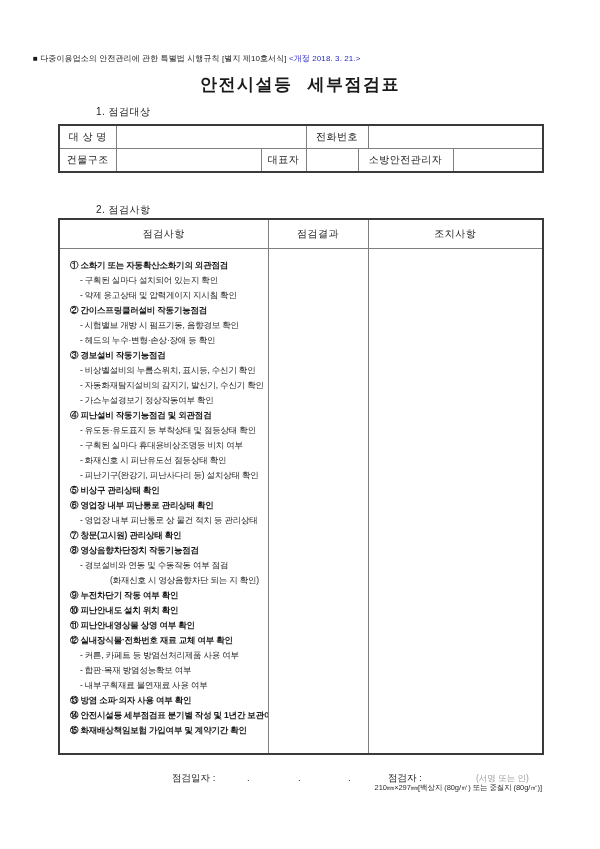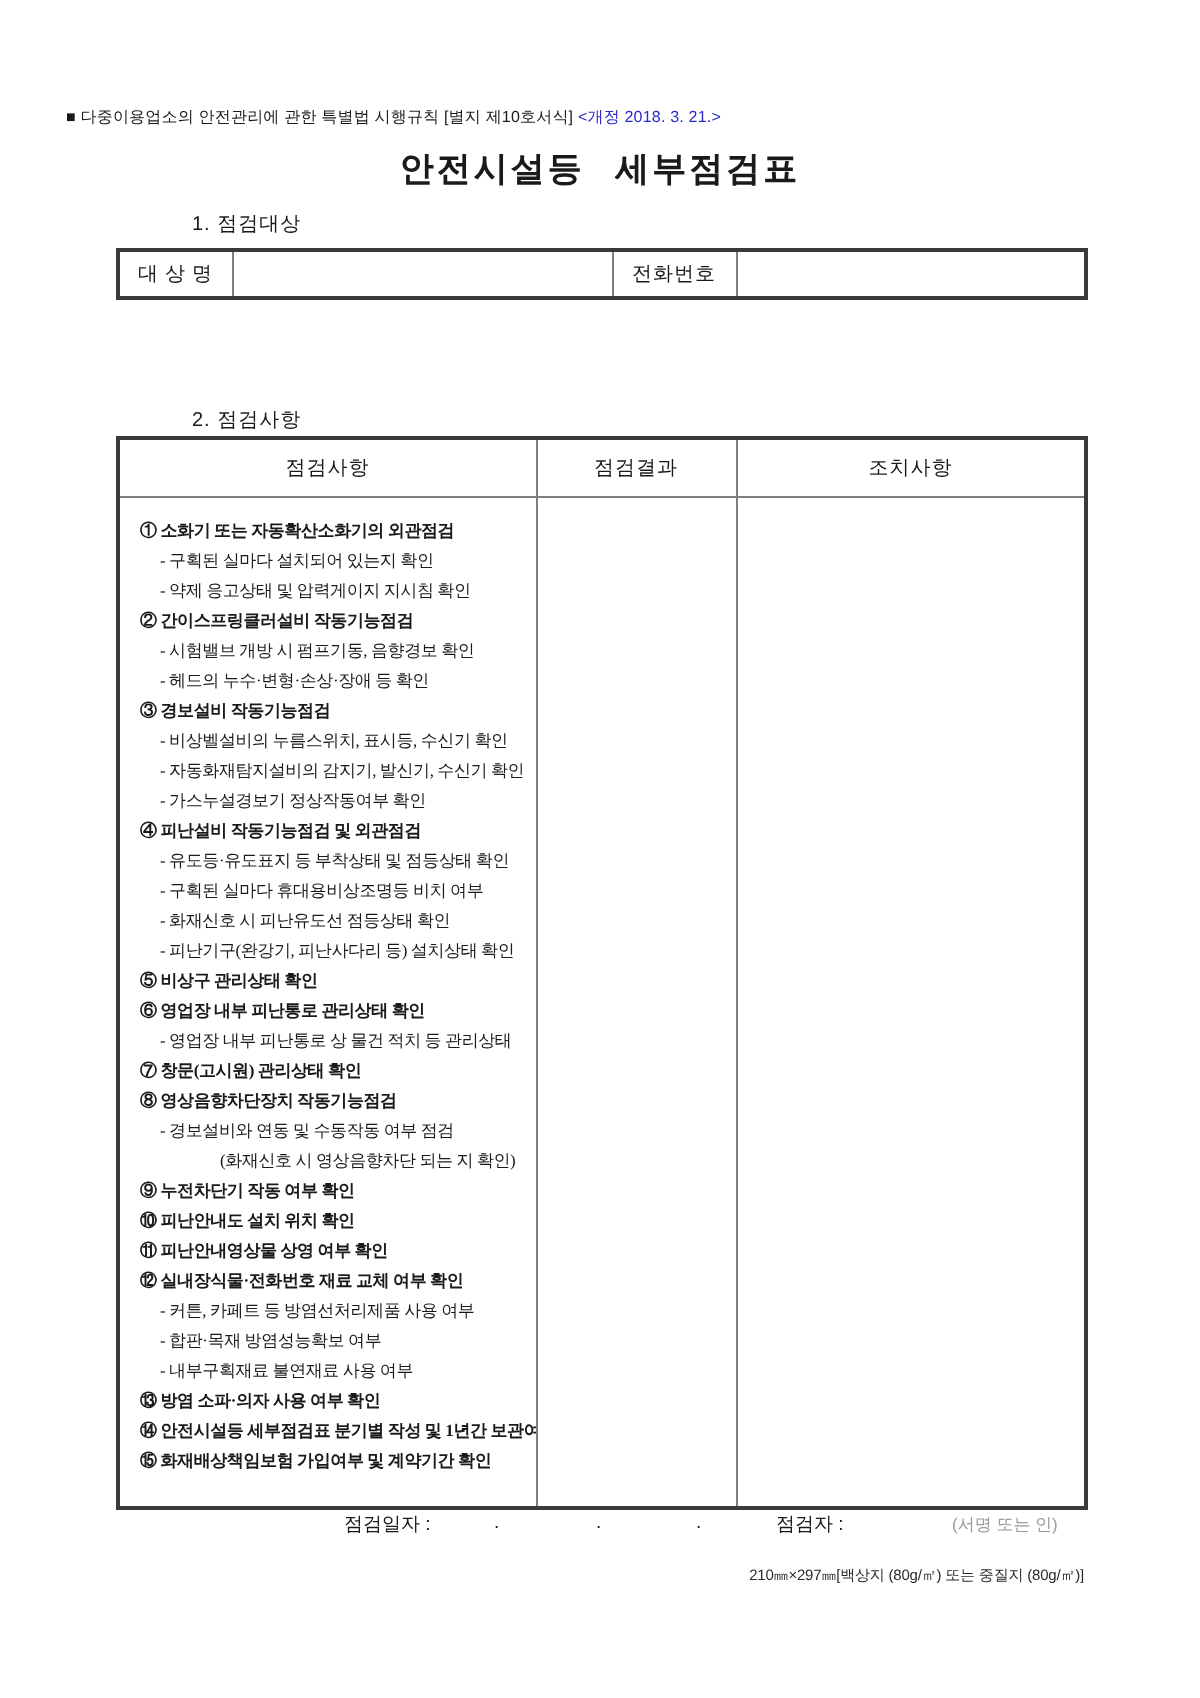--- a/index.html
+++ b/index.html
@@ -18,37 +18,37 @@
     position:absolute; left:0; right:0; top:73px;
     text-align:center; font-weight:bold; font-size:17px;
     letter-spacing:1.5px; word-spacing:9px;
   }
   .sec-head { position:absolute; font-size:10px; letter-spacing:0.5px;margin-left:40px; }
   #sec1-head { left:56px; top:105px; }
   #sec2-head { left:56px; top:203px; }
 
   table.form { position:absolute; left:58px; border-collapse:collapse; table-layout:fixed; width:484px; background:#fff; }
   table.form { border:2px solid #3a3a3a; }
-  table.form td, table.form th { border:1px solid #7f7f7f; padding:0; font-weight:normal;font-family:Liberation Serif, serif; }
+  table.form td, table.form th { border:1px solid #7f7f7f; padding:0; font-weight:normal; }
 
   table.t1 { top:124px; }
   table.t1 td { height:22px; font-size:10px; }
   td.lbl { text-align:center; letter-spacing:0.5px; }
 
   table.t2 { top:218px; }
   table.t2 th { height:28px; font-size:10px; text-align:center; letter-spacing:0.5px; }
   table.t2 td.body { height:504px; vertical-align:top; }
   .items { padding-top:9px; }
   .item { line-height:15px; font-size:8.5px; letter-spacing:-0.2px; white-space:nowrap; overflow:hidden; }
   .item.main { font-weight:bold; padding-left:10px; }
   .item.sub  { padding-left:20px; }
   .item.note { padding-left:26px;margin-left:24px; }
 
   .sign-line { position:absolute; left:0; top:756px; width:600px; height:14px; font-size:9.5px; }
-  .sign-line span { position:absolute; white-space:nowrap; }
+  .sign-line span { position:absolute; white-space:nowrap;margin-top:16px; }
   .lab-date { left:172px; }
   .dot1 { left:247px; } .dot2 { left:298px; } .dot3 { left:348px; }
   .lab-insp { left:388px; }
   .sign-note { left:476px; color:#9a9a9a; font-size:8.5px; top:1px;text-align:right; }
   .paper-spec {
     position:absolute; top:783px; right:58px;
     font-size:7.5px; color:#2a2a2a; letter-spacing:-0.1px;
   }
 </style>
 </head>
@@ -72,20 +72,28 @@
       <col style="width:10px">
       <col style="width:85px">
       <col style="width:90px">
   </colgroup>
   <tbody>
       <tr>
     <td class="lbl">대 상 명</td>
     <td colspan="2"></td>
     <td class="lbl" colspan="2">전화번호</td>
     <td colspan="2"></td>
+  </tr>
+  <tr>
+    <td class="lbl">건물구조</td>
+    <td></td>
+    <td class="lbl">대표자</td>
+    <td></td>
+    <td class="lbl" colspan="2">소방안전관리자</td>
+    <td></td>
   </tr>
 </tbody>
   </table>
 
 <div class="sec-head" id="sec2-head">2. 점검사항</div>
 
 <table class="form t2">
   <colgroup>
     <col style="width:209px">
       <col style="width:100px">

